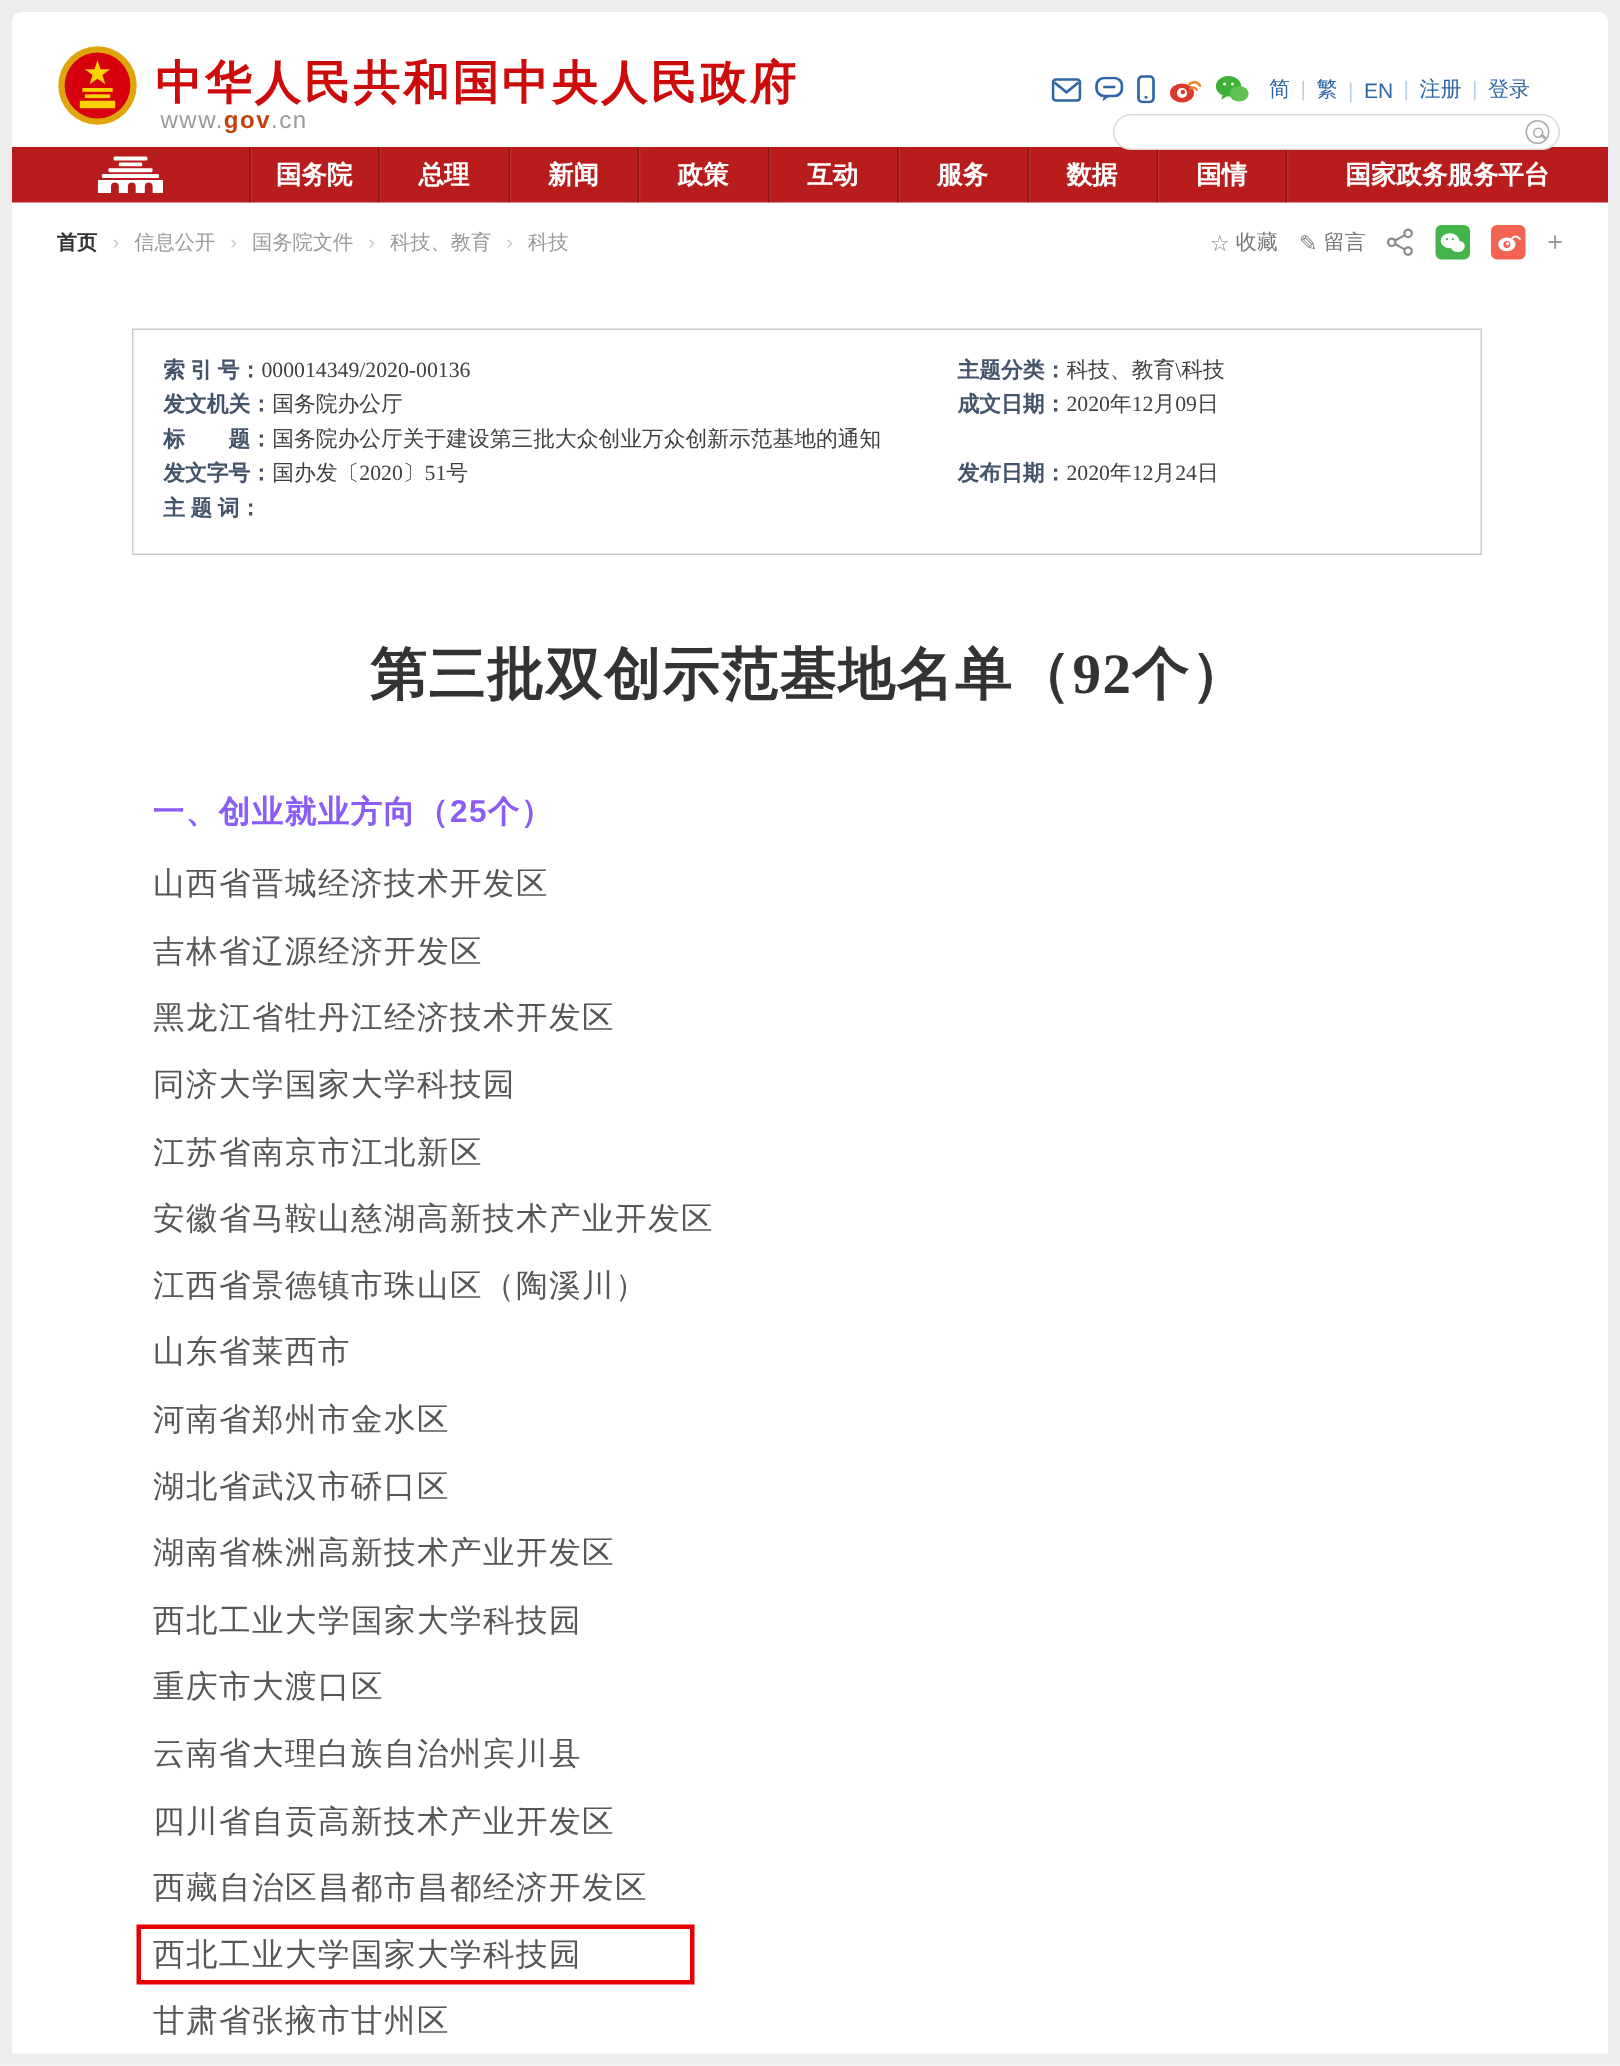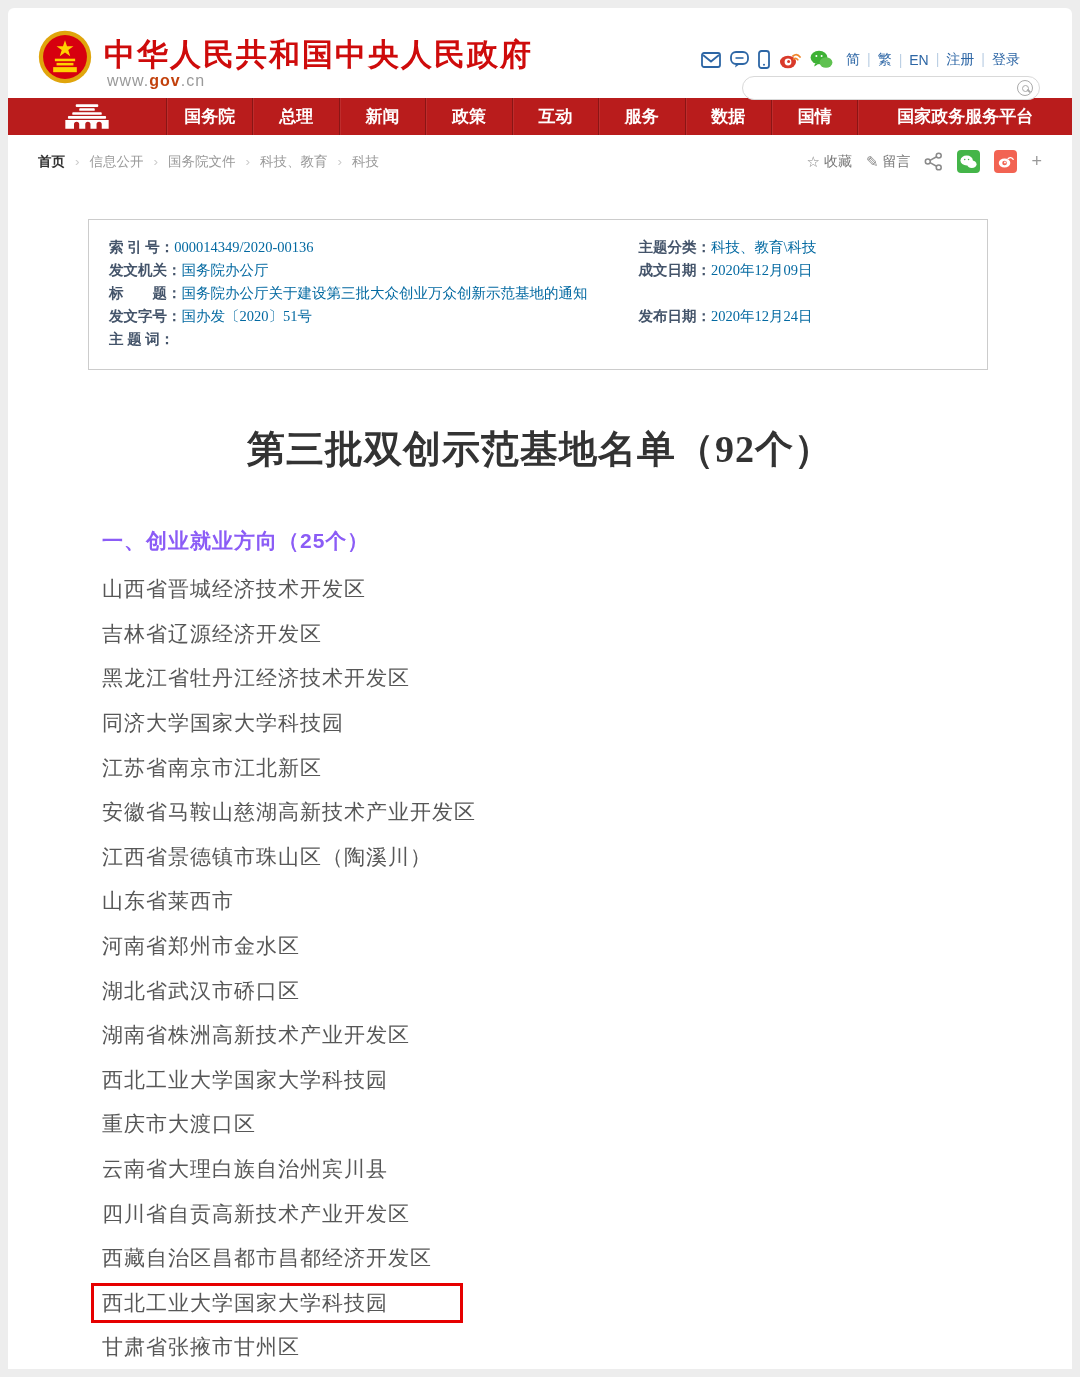--- a/index.html
+++ b/index.html
@@ -56,21 +56,21 @@
   .badge.weibo { background:#f26352; }
   .plus { color:#999; font-size:18px; cursor:pointer; }
 
   
   .info-box { margin:36px 84px 0 80px; border:1px solid #ccc; padding:16px 10px 18px 20px;
     display:flex; font-family:"Liberation Serif", serif; font-size:14.5px; }
   .info-col-left { flex:0 0 61%; }
   .info-col-right { flex:1; }
   .info-row { display:flex; line-height:23px; min-height:23px; }
   .info-label { font-weight:bold; color:#44546a; white-space:pre; flex:0 0 auto; }
-  .info-value { color:#0369a1; white-space:pre; }
+  .info-value { color:#404040; white-space:pre; }
 
   
   .doc-title { margin-top:54px; text-align:center; font-family:"Liberation Serif", serif;
     font-size:38px; font-weight:bold; color:#333; letter-spacing:1px; }
   .section-title { margin:52px 0 0 94px; font-size:21px; font-weight:bold; color:#8b5cf6;
     letter-spacing:1px; }
   .base-list { list-style:none; margin:12px 0 0 94px; font-family:"Liberation Serif", serif; }
   .base-list li { height:44.6px; display:flex; align-items:center; font-size:21px;
     color:#575757; letter-spacing:1px; }
   .base-list li span.item-text { display:inline-block; }

